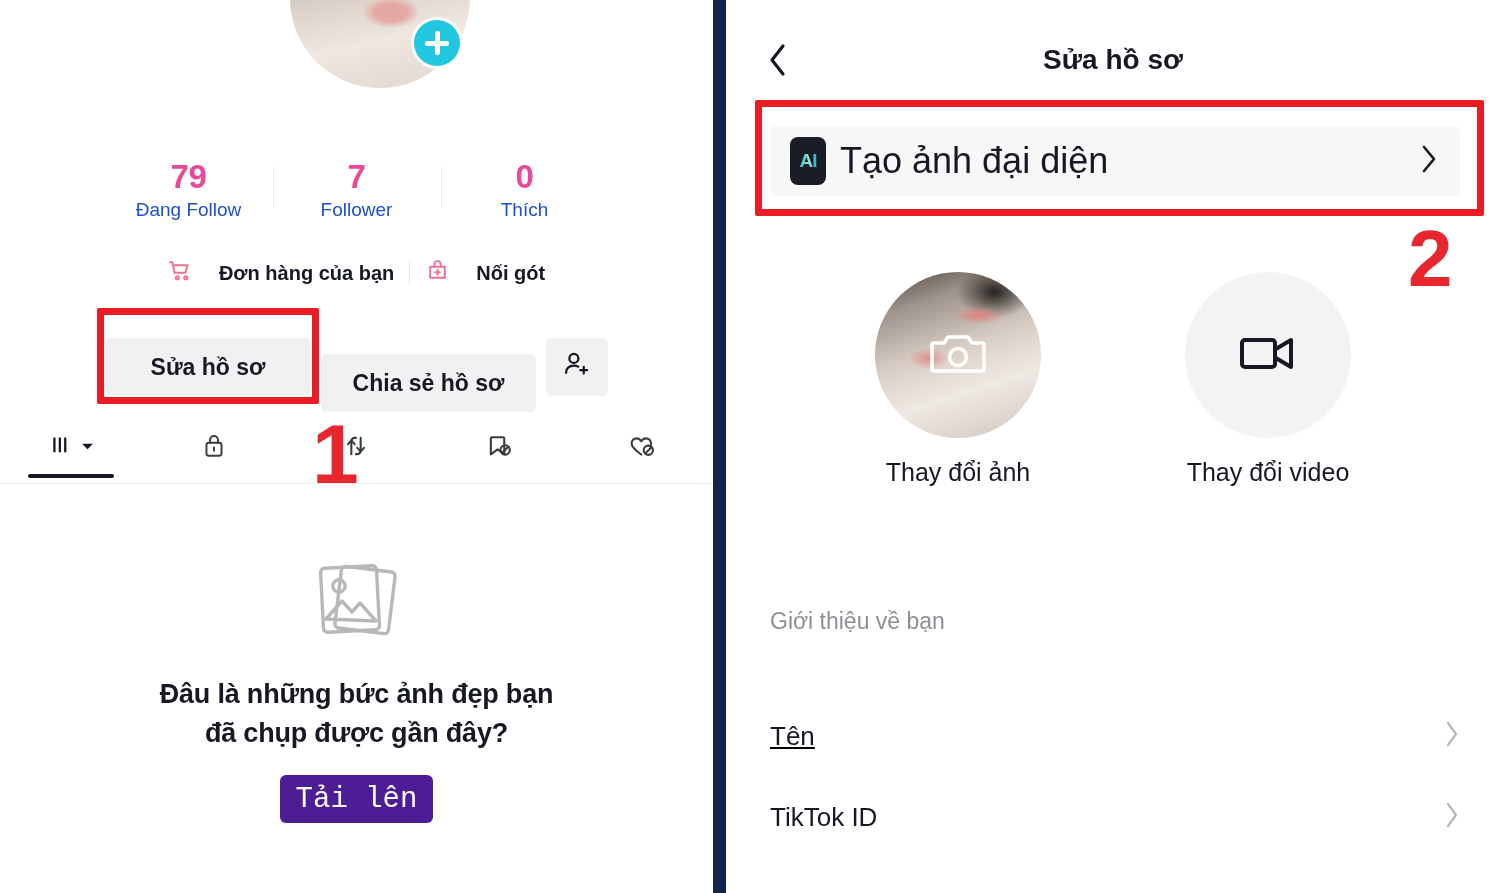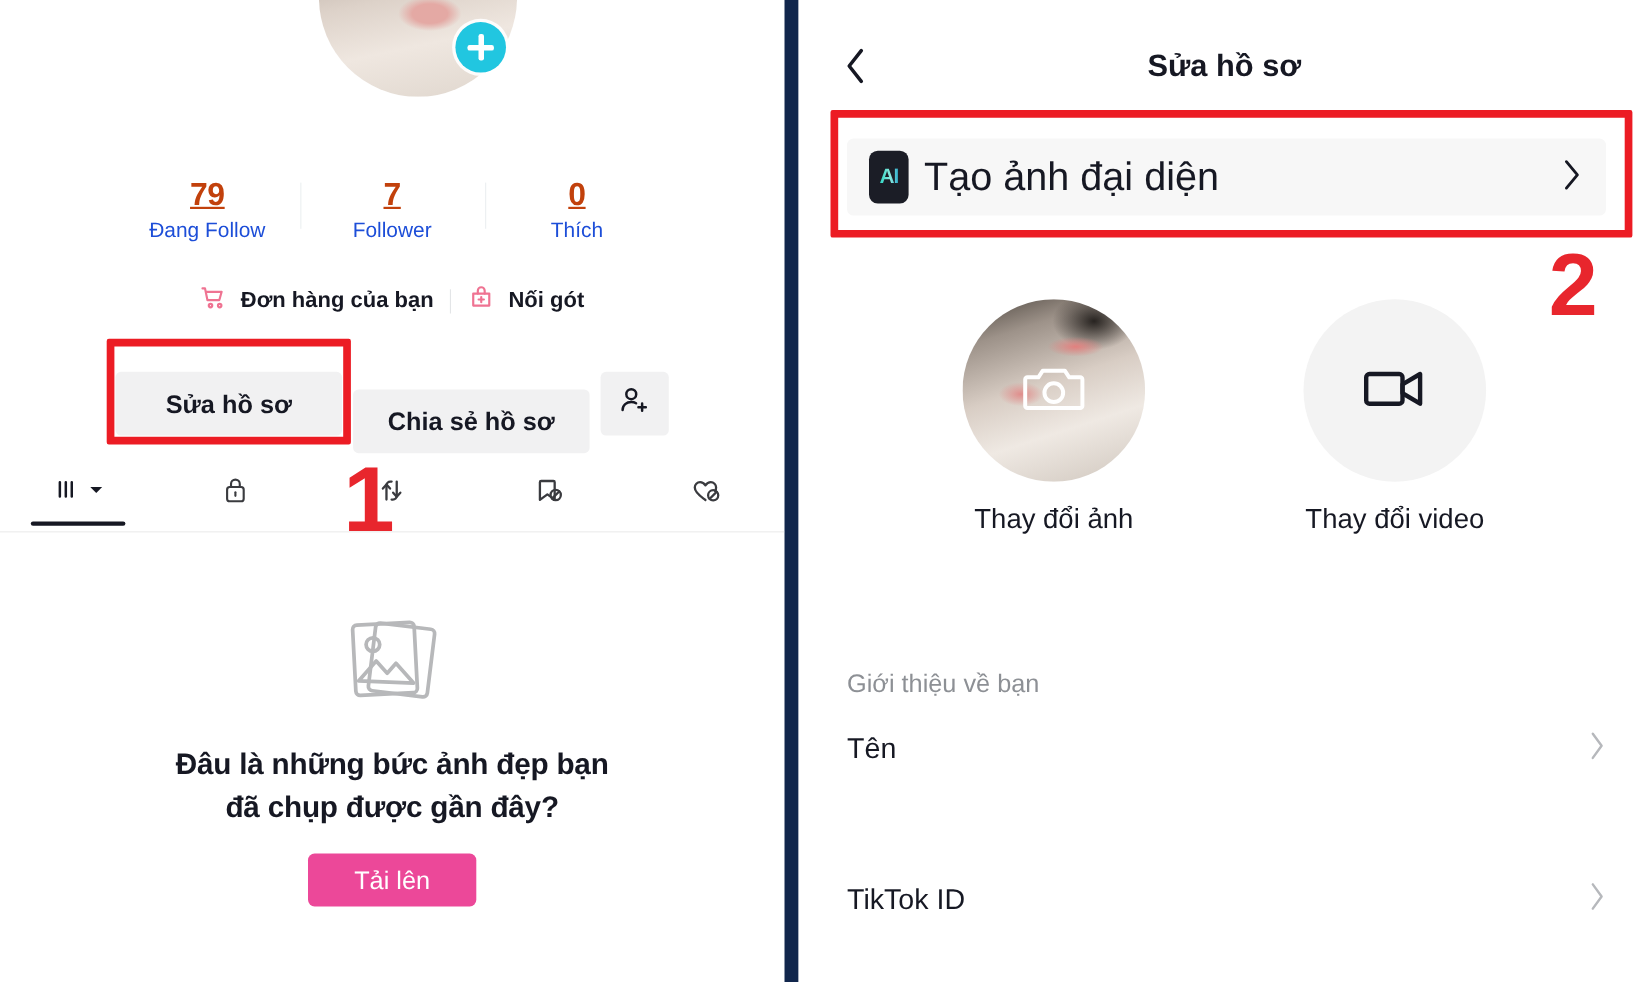--- a/index.html
+++ b/index.html
@@ -75,35 +75,34 @@
   .stat {
     width: 168px;
     text-align: center;
     position: relative;
   }
   .stat + .stat::before {
     content: ""; position: absolute; left: 0; top: 6px;
     width: 1px; height: 42px; background: #eceff1;
   }
   .stat-num {
-    font-size: 29px; font-weight: 700; color: #c2410c; letter-spacing: -.4px;
+    font-size: 33px; font-weight: 700; color: #ec4899; letter-spacing: -.4px;
     line-height: 34px;
-    text-decoration: underline;
   }
   .stat-label {
     font-size: 19px; color: #1d4ed8; margin-top: 4px; line-height: 24px;
   }
 
   
   .pink-row {
     position: absolute; left: 0; top: 258px; width: 713px;
     display: flex; justify-content: center; align-items: center; gap: 0;
     font-size: 20px; font-weight: 700; color: #161823;
   }
-  .pink-item { display: flex; align-items: center; gap: 12px; }
+  .pink-item { display: flex; align-items: center; gap: 26px; }
   .pink-sep { width: 1px; height: 22px; background: #e3e5e7; margin: 0 15px; }
   .ico-cart, .ico-nav { display: inline-block; }
 
   
   .actions {
     position: absolute; left: 0; top: 322px; width: 713px;
     display: flex; justify-content: center; align-items: center; gap: 10px;
   }
   .btn-grey {
     background: #f1f1f2;
@@ -145,26 +144,26 @@
     position: absolute; left: 0; top: 555px; width: 713px;
     display: flex; flex-direction: column; align-items: center;
   }
   .empty-title {
     margin-top: 24px;
     font-size: 27px; font-weight: 700; color: #161823;
     text-align: center; line-height: 39px; letter-spacing: -.2px;
   }
   .btn-upload {
     margin-top: 22px;
-    background: #ec4899;
+    background: #4c1d95;
     color: #fff;
     border: none; border-radius: 6px;
     width: 153px; height: 48px;
-    font-size: 23px; font-weight: 400;
-    font-family: Liberation Sans, sans-serif;
+    font-size: 29px; font-weight: 400;
+    font-family: Liberation Mono, monospace;
   }
 
   
   .rp-header {
     position: absolute; left: 0; top: 32px; width: 774px; height: 56px;
     display: flex; align-items: center;
   }
   .rp-back {
     position: absolute; left: 32px; top: 50%; transform: translateY(-50%);
     width: 40px; height: 40px;
@@ -225,21 +224,21 @@
   
   .about-label {
     position: absolute; left: 44px; top: 608px;
     font-size: 23px; color: #8d9095;
   }
   .list-row {
     position: absolute; left: 44px; width: 690px; height: 60px;
     display: flex; align-items: center; justify-content: space-between;
   }
   .list-row .lr-label { font-size: 26px; color: #161823; }
-  .row-name { top: 650px; }
+  .row-name { top: 706px; text-decoration: underline; }
   .row-tiktokid { top: 787px; }
   .lr-chev { color: #b6b8bc; }
 
   
   .hl {
     position: absolute;
     border: 7px solid #ec1c24;
     border-radius: 2px;
     pointer-events: none;
   }

